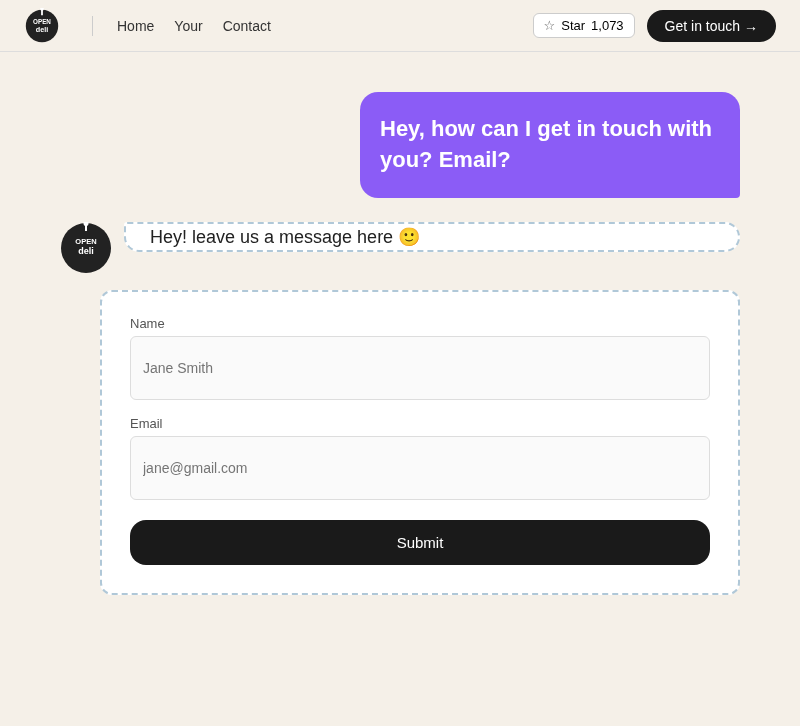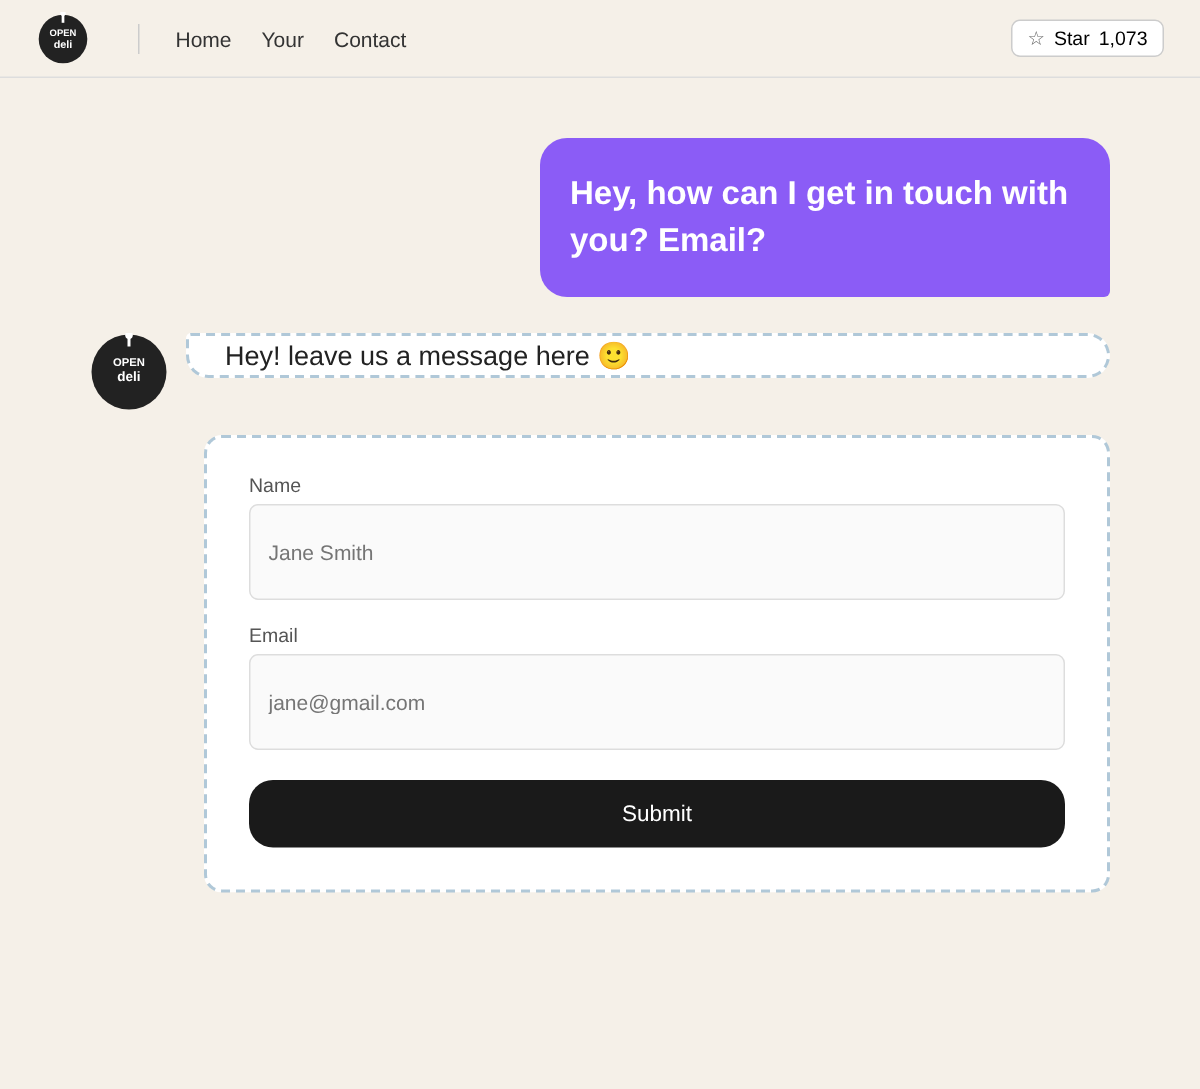--- a/index.html
+++ b/index.html
@@ -122,21 +122,21 @@
       border-radius: 4px 18px 18px 18px;
       padding: 2px 24px;
       font-size: 18px;
       font-weight: 500;
       color: #222;
       flex: 1;
     }
 
     
     .form-container {
-      margin-left: 76px;
+      margin-left: 40px;
       background: white;
       border: 2px dashed #b0c8d8;
       border-radius: 12px;
       padding: 24px 28px 28px;
     }
     .form-field {
       margin-bottom: 16px;
     }
     .form-label {
       font-size: 13px;
@@ -199,20 +199,23 @@
     <a class="nav-link">Home</a>
     <a class="nav-link">Your</a>
     <a class="nav-link">Contact</a>
   </div>
 
   <div class="nav-right">
     <button class="star-btn">
       <span class="star-icon">☆</span>
       <span>Star</span>
       <span>1,073</span>
+    </button>
+    <button class="get-in-touch-btn">
+      <span>Get in touch →</span>
     </button>
   </div>
 </nav>
 
 <main class="main-content">
 
   <div class="chat-bubble-user">
     <span>Hey, how can I get in touch with you? Email?</span>
   </div>
 

